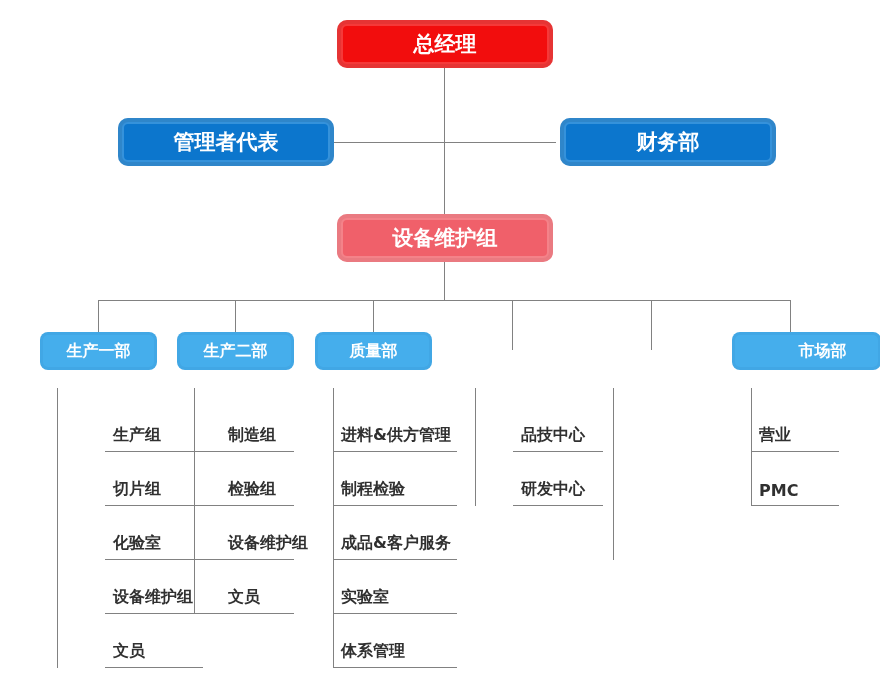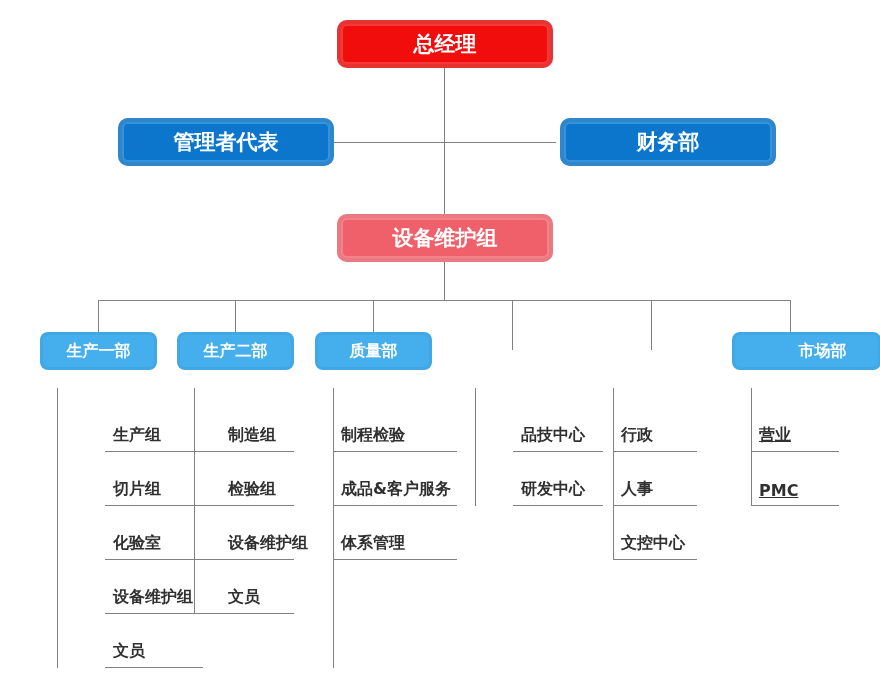--- a/index.html
+++ b/index.html
@@ -84,21 +84,21 @@
     padding:0 0 5px 8px;
     font-size:16px; font-weight:700;
     color:var(--item-text,#303030);
     white-space:nowrap;
   }
   .col.c0 .item { width:98px; }
   .col.c1 .item { width:100px;padding-left:34px; }
   .col.c2 .item { width:124px; }
   .col.c3 .item { width:90px; }
   .col.c4 .item { width:84px; }
-  .col.c5 .item { width:88px;text-decoration:underline; }
+  .col.c5 .item { width:88px; }
 </style>
 </head>
 <body>
 
 <div class="canvas">
 
   <div class="line v v-top"></div>
   <div class="line h h-level2"></div>
   <div class="line v v-office"></div>
   <div class="line h h-bus"></div>
@@ -134,34 +134,31 @@
   </div>
 
   <div class="col c1">
     <div class="item">制造组</div>
     <div class="item">检验组</div>
     <div class="item">设备维护组</div>
     <div class="item">文员</div>
   </div>
 
   <div class="col c2">
+    <div class="item">进料&amp;供方管理</div>
     <div class="item">制程检验</div>
     <div class="item">成品&amp;客户服务</div>
+    <div class="item">实验室</div>
     <div class="item">体系管理</div>
   </div>
 
   <div class="col c3">
     <div class="item">品技中心</div>
     <div class="item">研发中心</div>
   </div>
 
-  <div class="col c4">
-    <div class="item">行政</div>
-    <div class="item">人事</div>
-    <div class="item">文控中心</div>
-  </div>
 
   <div class="col c5">
     <div class="item">营业</div>
     <div class="item">PMC</div>
   </div>
 
 </div>
 
 </body></html>

